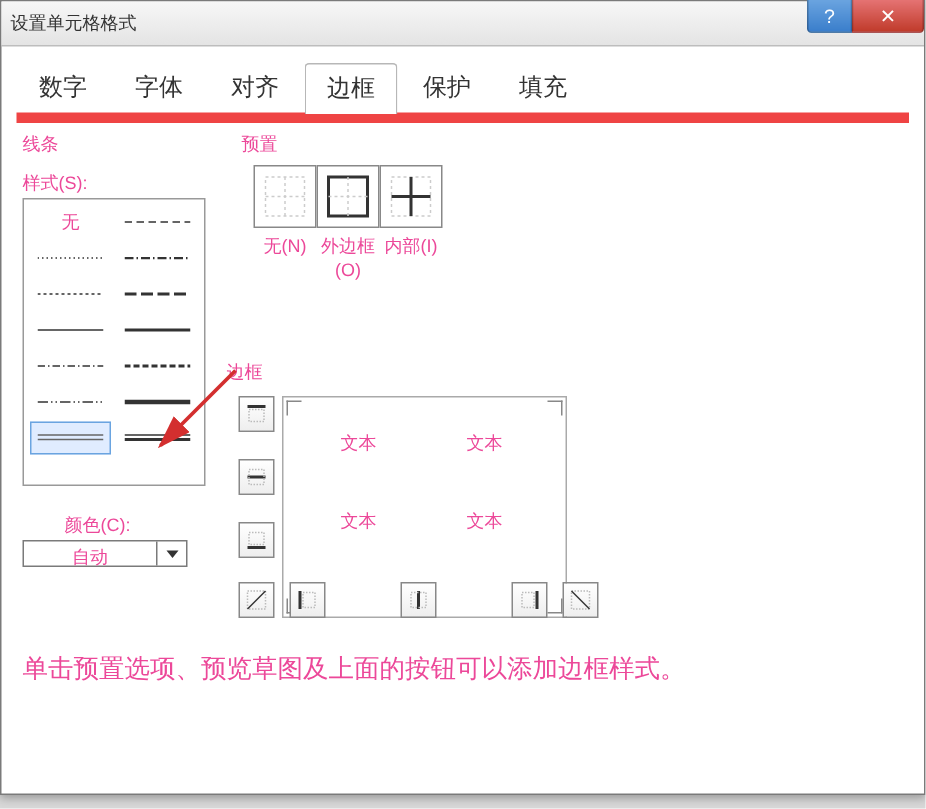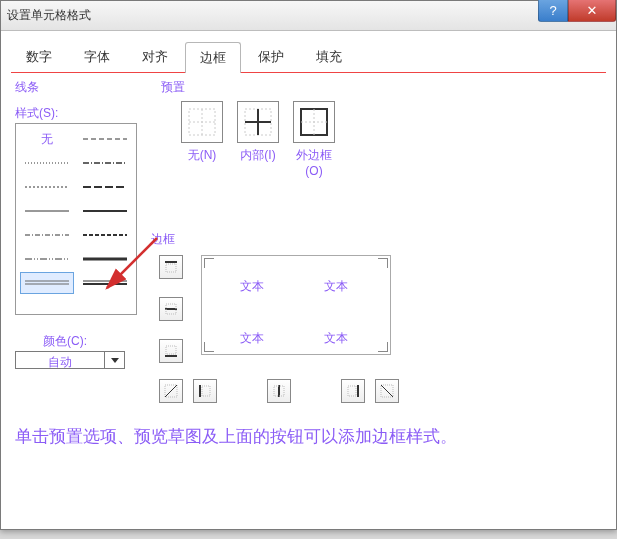--- a/index.html
+++ b/index.html
@@ -4,45 +4,45 @@
   <style>
     * { box-sizing: border-box; margin: 0; padding: 0; font-family: "Microsoft YaHei", SimSun, sans-serif; }
     body { background: #d8d8d8; width: 617px; height: 539px; overflow: hidden; }
     .window { width: 617px; height: 530px; background: #fff; border: 1px solid #7a7a7a; box-shadow: 0 2px 6px rgba(0,0,0,.3); }
     .titlebar { height: 30px; background: linear-gradient(#f7f7f7, #e4e4e4); border-bottom: 1px solid #bdbdbd; display: flex; align-items: center; padding: 0 6px; position: relative; }
     .titlebar .title { font-size: 12px; color: #333; }
     .titlebar .win-btns { position: absolute; right: 0; top: -1px; display: flex; }
     .win-btn { width: 30px; height: 22px; display: flex; align-items: center; justify-content: center; font-size: 13px; color: #fff; border: 1px solid rgba(0,0,0,.25); border-top: none; }
     .win-help { background: linear-gradient(#6aa4e0, #3a7ecb); border-radius: 0 0 0 3px; }
     .win-close { width: 48px; background: linear-gradient(#e57373, #c03b2b); border-radius: 0 0 3px 0; }
-    .tabstrip { display: flex; margin: 10px 10px 0 10px; border-bottom: 1px solid #ef4444; font-size: 13px; }
+    .tabstrip { display: flex; margin: 10px 10px 0 10px; border-bottom: 7px solid #ef4444; font-size: 16px; }
     .tab { padding: 6px 14px; border: 1px solid transparent; border-bottom: none; cursor: pointer; color: #333; margin-right: 2px; }
     .tab.active { background: #fff; border-color: #b7b7b7; position: relative; top: 1px; border-radius: 3px 3px 0 0; }
-    .content { padding: 10px 31px; font-size: 12px; color: #8b5cf6; position: relative; height: 430px; }
+    .content { padding: 10px 31px; font-size: 12px; color: #ec4899; position: relative; height: 430px; }
     .section-label { position: absolute; font-size: 12px; }
     
     .styles-label { position: absolute; left: 14px; top: 32px; }
     .styles-box { position: absolute; left: 14px; top: 50px; width: 122px; height: 192px; border: 1px solid #999; padding: 4px; display: grid; grid-template-columns: 1fr 1fr; grid-auto-rows: 22px; gap: 2px 4px; }
     .style-cell { display: flex; align-items: center; justify-content: center; }
     .style-cell.selected { background: #e0ecff; border: 1px solid #6aa4e0; }
     .color-label { position: absolute; left: 14px; top: 260px; margin-left: 28px; }
     .color-select { position: absolute; left: 14px; top: 278px; width: 110px; height: 18px; border: 1px solid #7a7a7a; display: flex; }
     .color-select .val { flex: 1; text-align: center; line-height: 20px; font-size: 12px; }
     .color-select .dd { width: 20px; border-left: 1px solid #7a7a7a; display: flex; align-items: center; justify-content: center; }
     .dd::after { content: ""; border: 4px solid transparent; border-top: 5px solid #333; margin-top: 4px; }
     
     .preset-area { position: absolute; left: 160px; top: 6px; }
-    .preset-btns { position: absolute; left: 180px; top: 28px; display: flex; gap: 14px; }
+    .preset-btns { position: absolute; left: 168px; top: 28px; display: flex; }
     .preset { width: 42px; text-align: center; font-size: 12px; }
     .preset .icon { width: 42px; height: 42px; border: 1px solid #888; background: #fff; margin-bottom: 4px; display: flex; align-items: center; justify-content: center; }
     
     .border-label { position: absolute; left: 150px; top: 158px; }
     .small-btn { width: 24px; height: 24px; border: 1px solid #888; background: linear-gradient(#fff,#eee); display: flex; align-items: center; justify-content: center; }
     .side-btns-col { position: absolute; left: 158px; top: 182px; display: flex; flex-direction: column; gap: 18px; }
-    .preview-box { position: absolute; left: 200px; top: 182px; width: 190px; height: 100px; border: 1px solid #aaa; background: #fff; text-align: right; }
+    .preview-box { position: absolute; left: 187px; top: 182px; width: 190px; height: 148px; border: 1px solid #aaa; background: #fff; text-align: right; }
     .preview-box .corner { position: absolute; width: 10px; height: 10px; border: 1px solid #888; }
     .preview-box .tl { left: 2px; top: 2px; border-right: none; border-bottom: none; }
     .preview-box .tr { right: 2px; top: 2px; border-left: none; border-bottom: none; }
     .preview-box .bl { left: 2px; bottom: 2px; border-right: none; border-top: none; }
     .preview-box .br { right: 2px; bottom: 2px; border-left: none; border-top: none; }
     .preview-box .cell-text { position: absolute; font-size: 12px; }
     .bottom-btns { position: absolute; left: 158px; top: 306px; display: flex; gap: 10px; align-items: center; }
     .bottom-btns .gap { width: 30px; }
     .hint { position: absolute; left: 14px; top: 352px; font-size: 17px; }
     
@@ -160,36 +160,36 @@
               <rect x="2" y="2" width="26" height="26" fill="none" stroke="#ccc" stroke-dasharray="2 2"></rect>
               <line x1="15" y1="2" x2="15" y2="28" stroke="#ccc" stroke-dasharray="2 2"></line>
               <line x1="2" y1="15" x2="28" y2="15" stroke="#ccc" stroke-dasharray="2 2"></line>
             </svg>
         </div>
         <span>无(N)</span>
       </div>
       <div class="preset">
         <div class="icon">
           <svg width="30" height="30">
+              <rect x="2" y="2" width="26" height="26" fill="none" stroke="#333" stroke-width="2"></rect>
+              <line x1="15" y1="2" x2="15" y2="28" stroke="#ccc" stroke-dasharray="2 2"></line>
+              <line x1="2" y1="15" x2="28" y2="15" stroke="#ccc" stroke-dasharray="2 2"></line>
+            </svg>
+        </div>
+        <span>外边框(O)</span>
+      </div>
+      <div class="preset">
+        <div class="icon">
+          <svg width="30" height="30">
               <rect x="2" y="2" width="26" height="26" fill="none" stroke="#ccc" stroke-dasharray="2 2"></rect>
               <line x1="15" y1="2" x2="15" y2="28" stroke="#333" stroke-width="2"></line>
               <line x1="2" y1="15" x2="28" y2="15" stroke="#333" stroke-width="2"></line>
             </svg>
         </div>
         <span>内部(I)</span>
-      </div>
-      <div class="preset">
-        <div class="icon">
-          <svg width="30" height="30">
-              <rect x="2" y="2" width="26" height="26" fill="none" stroke="#333" stroke-width="2"></rect>
-              <line x1="15" y1="2" x2="15" y2="28" stroke="#ccc" stroke-dasharray="2 2"></line>
-              <line x1="2" y1="15" x2="28" y2="15" stroke="#ccc" stroke-dasharray="2 2"></line>
-            </svg>
-        </div>
-        <span>外边框(O)</span>
       </div>
     </div>
 
     <span class="border-label">边框</span>
 
     <div class="side-btns-col">
       <div class="small-btn">
           <svg width="16" height="16">
             <line x1="2" y1="3" x2="14" y2="3" stroke="#333" stroke-width="2"></line>
             <rect x="3" y="5" width="10" height="8" fill="none" stroke="#bbb" stroke-dasharray="1 1"></rect>

